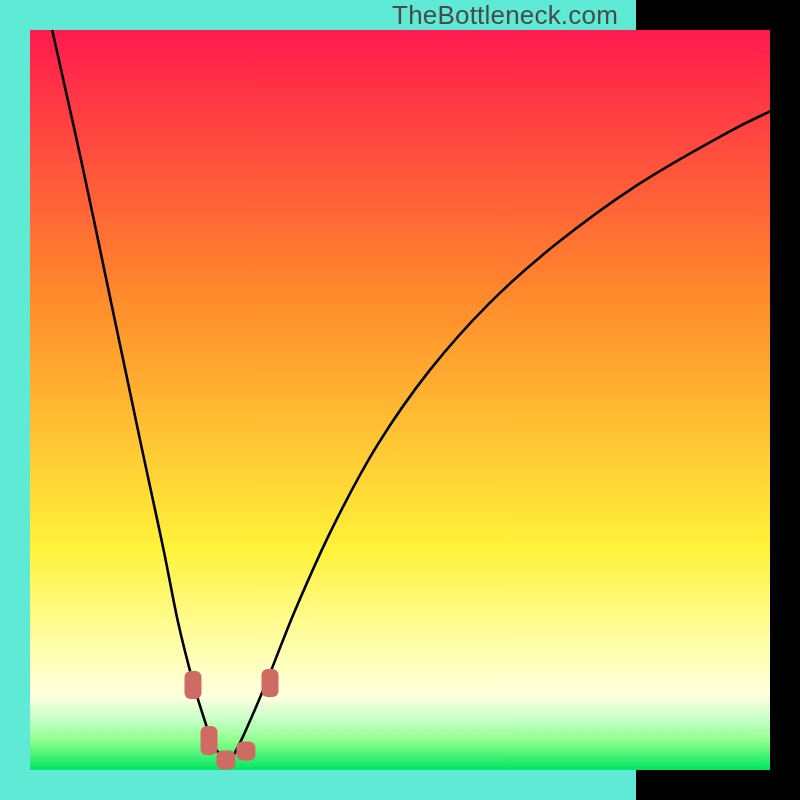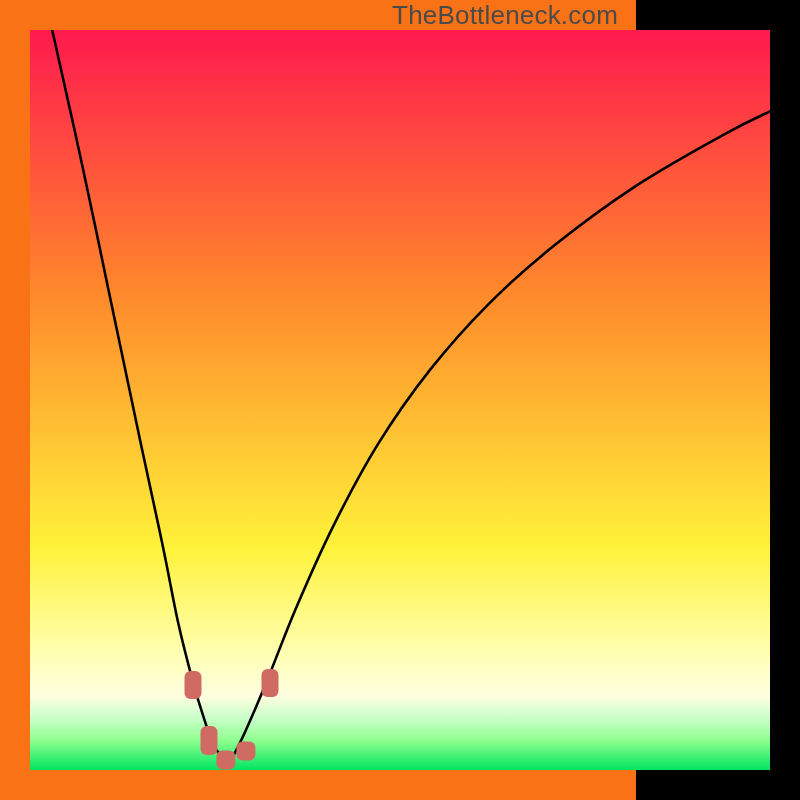--- a/index.html
+++ b/index.html
@@ -7,21 +7,21 @@
     padding: 0;
     width: 800px;
     height: 800px;
     background: #000;
     overflow: hidden;
   }
   .stage {
     position: relative;
     width: 636px;
     height: 800px;
-    background: #f97316;
+    background: #5eead4;
   }
   .plot-area {
     position: absolute;
     background: #000;
     overflow: hidden;
   }
   .gradient-bg {
     position: absolute;
     inset: 0;
   }

